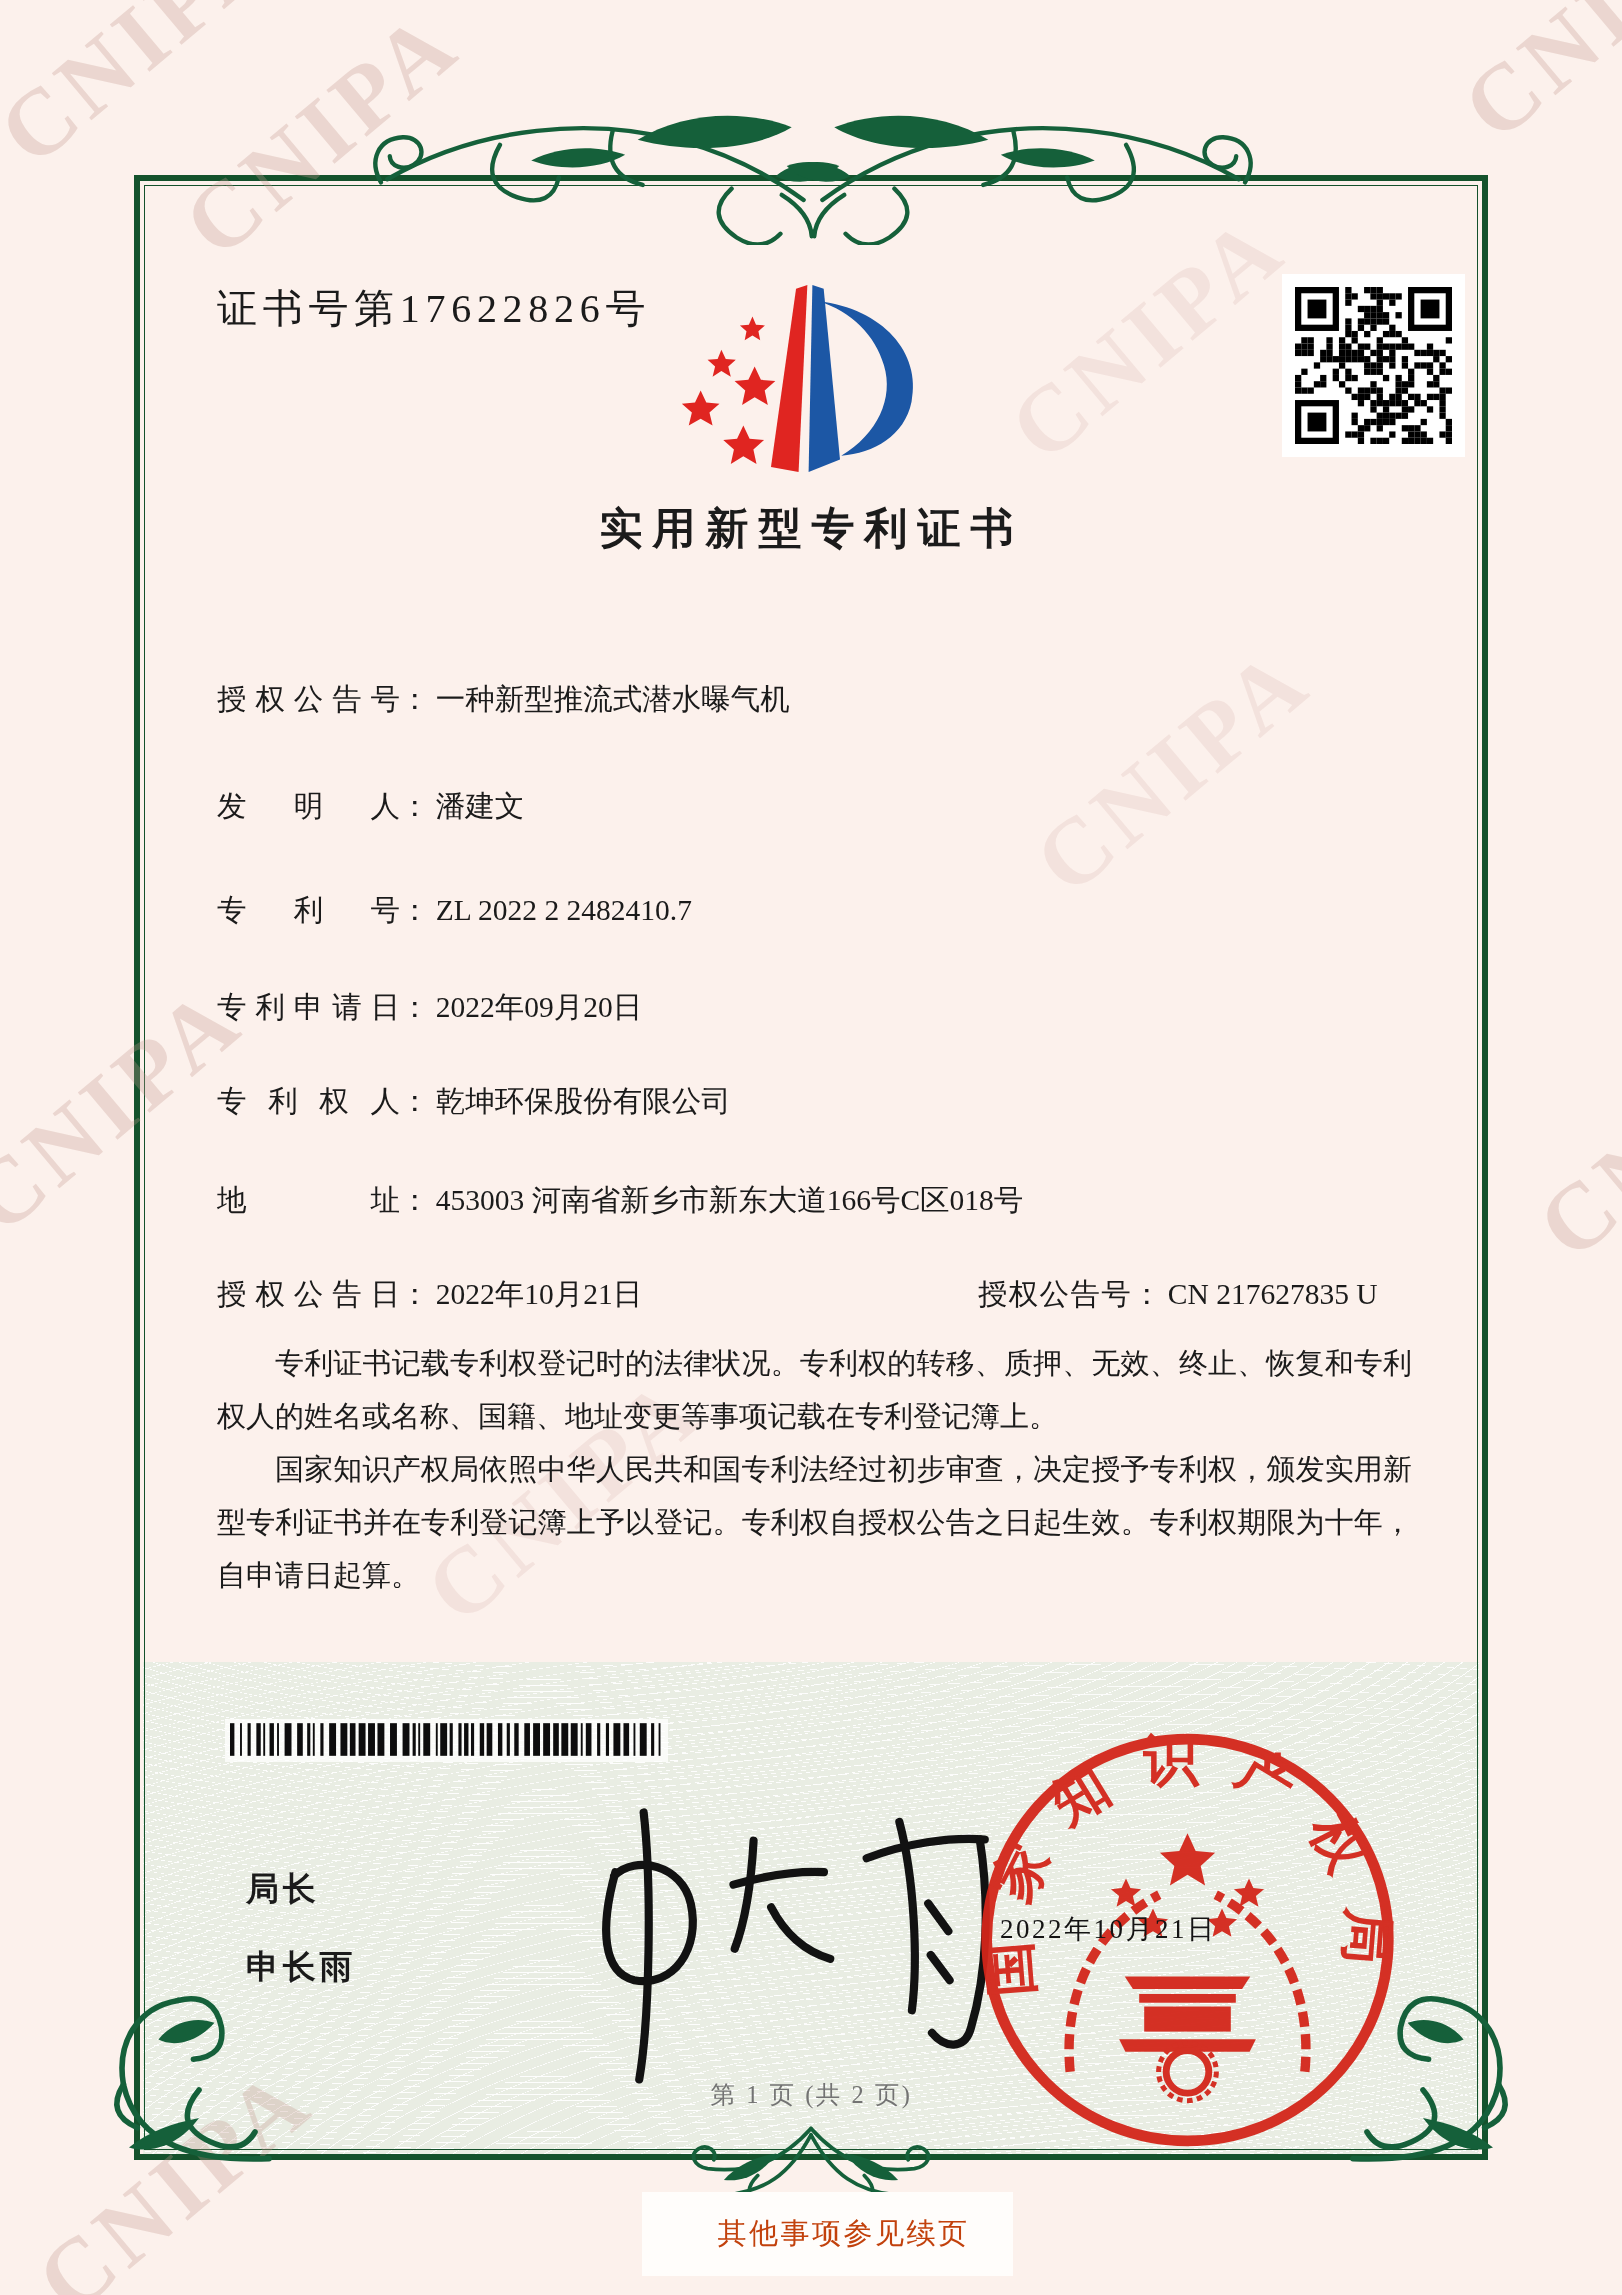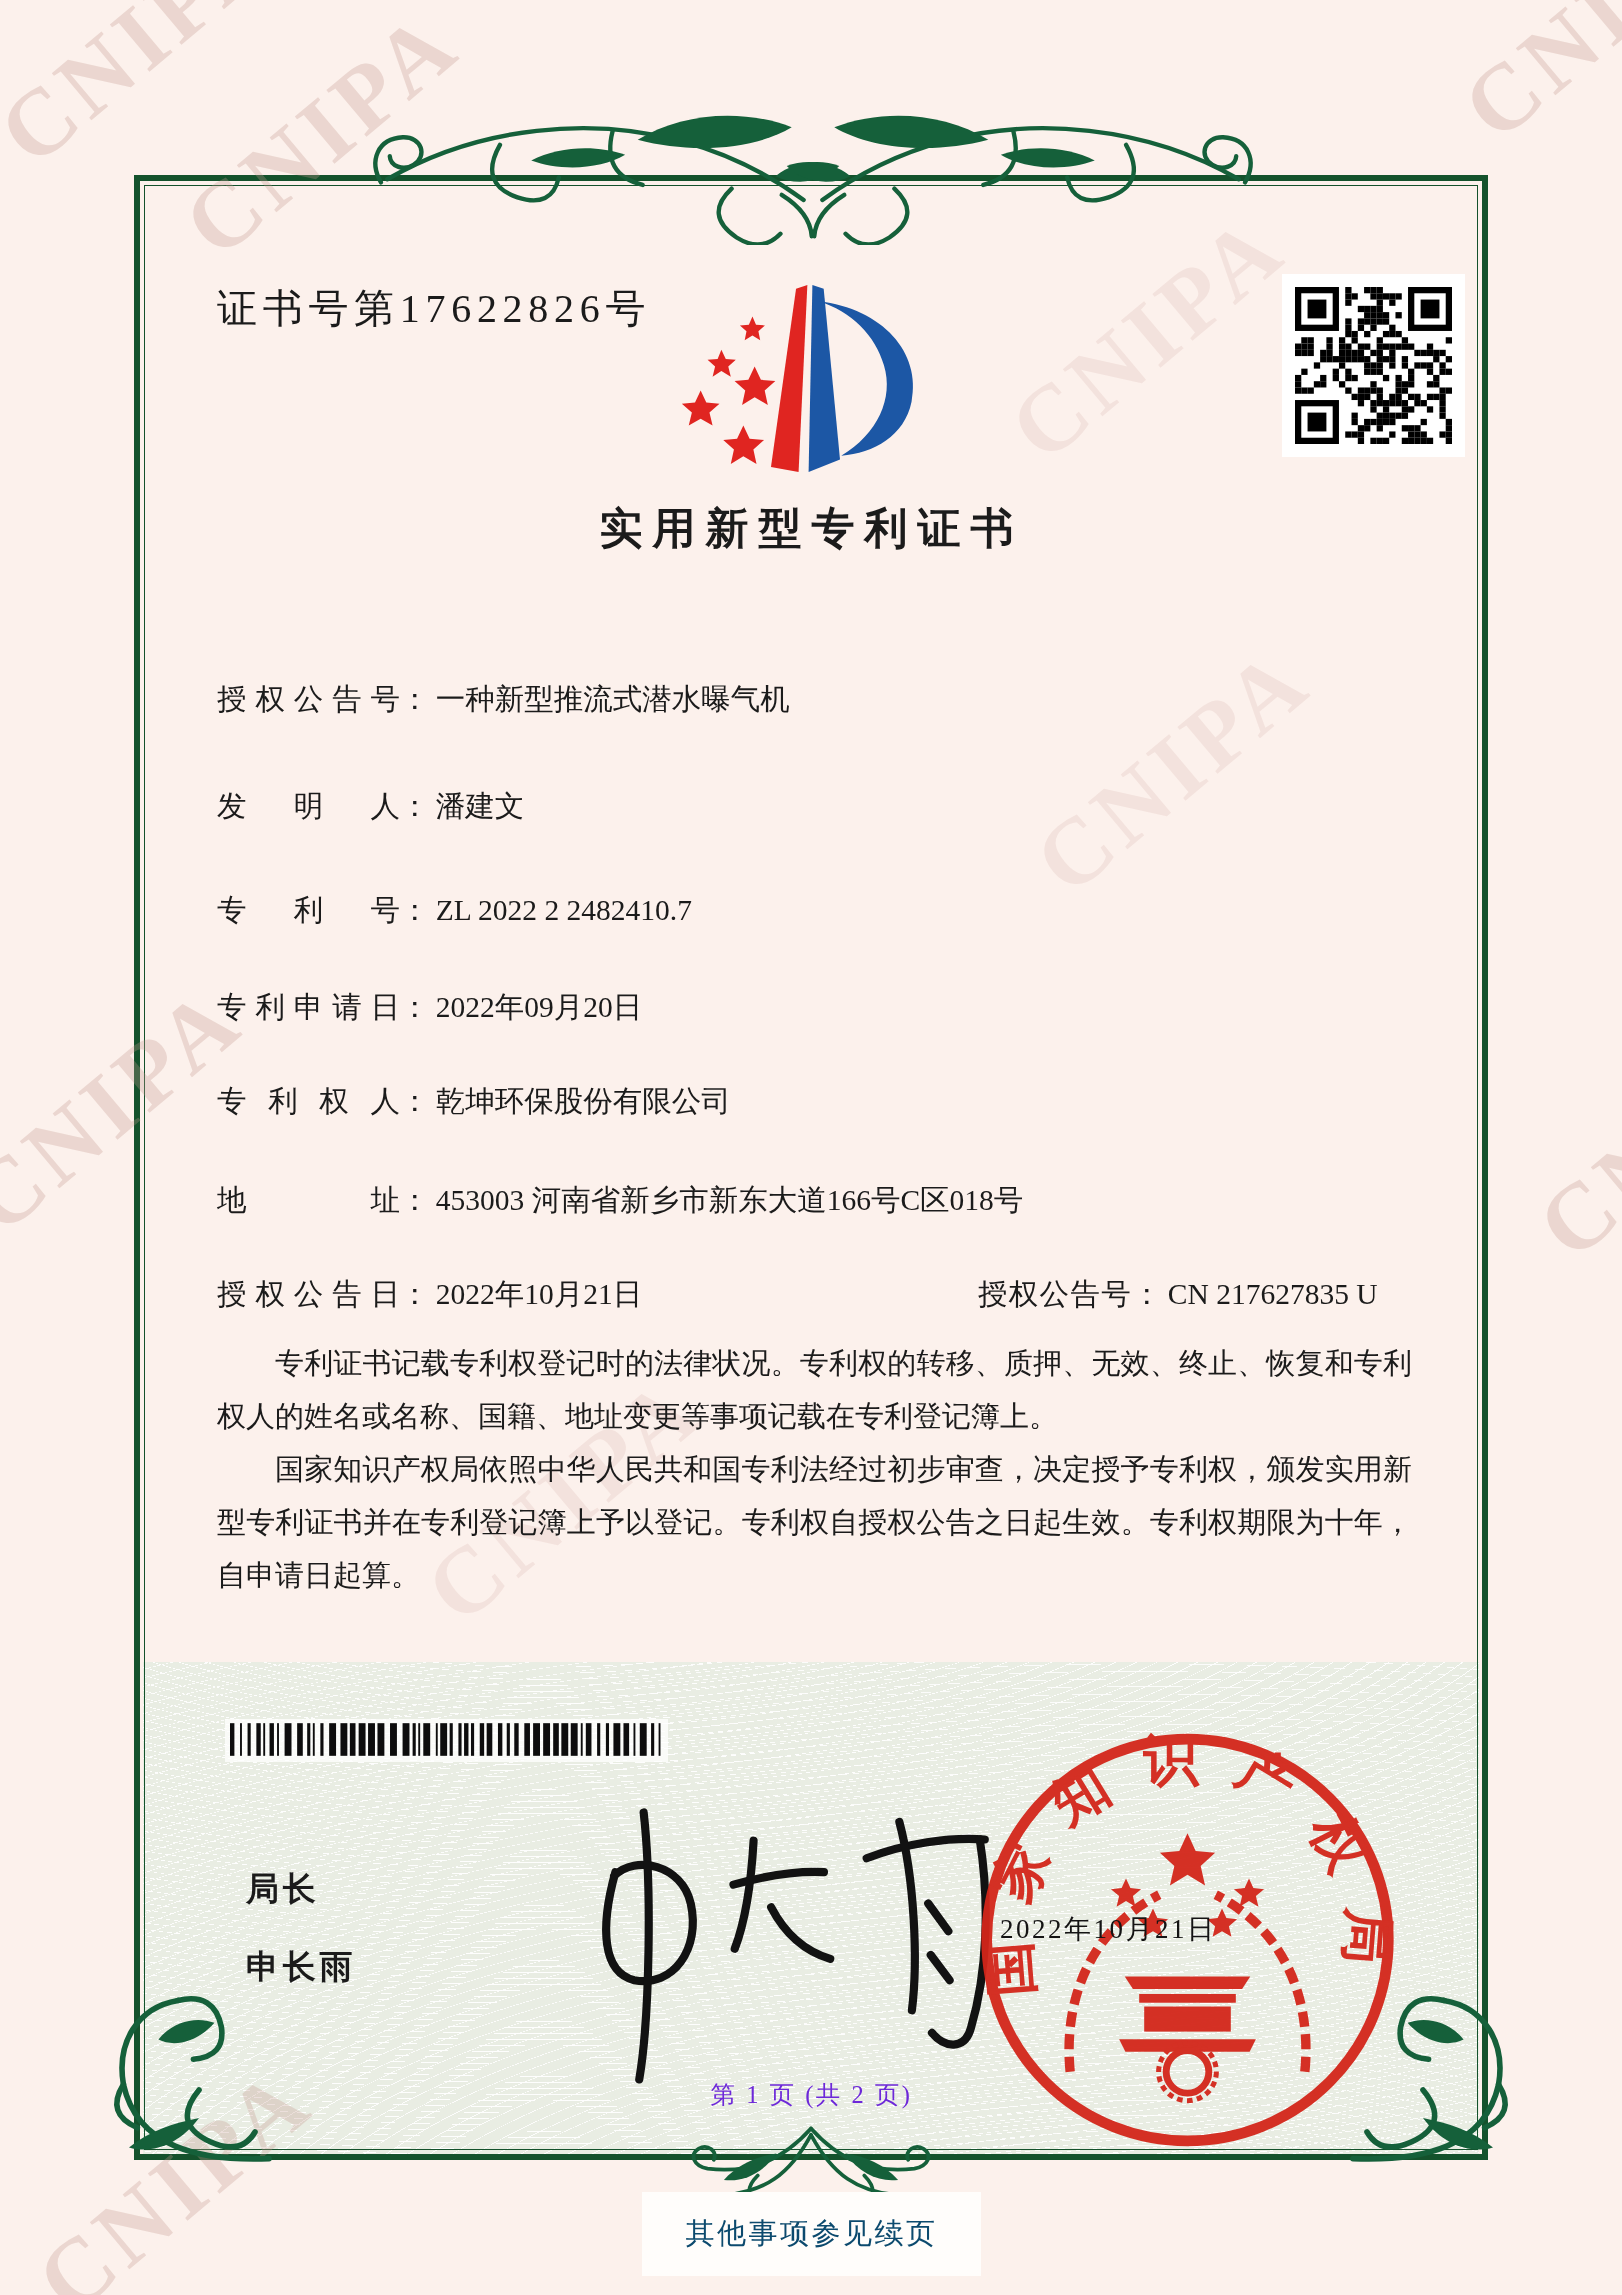--- a/index.html
+++ b/index.html
@@ -66,26 +66,26 @@
   .gov-name{position:absolute;left:246px;top:1945px;font-size:33px;font-weight:bold;z-index:3;
     font-family:"Liberation Sans","DejaVu Sans",sans-serif;letter-spacing:3.8px;}
   .signature{position:absolute;left:540px;top:1784px;z-index:4;}
   .seal{position:absolute;left:971px;top:1720px;z-index:4;}
   .seal-date{
     position:absolute;left:1000px;top:1911px;width:352px;z-index:5;
     font-size:27px;letter-spacing:2.5px;color:#141414;white-space:nowrap;
   }
   .page-info{
     position:absolute;left:0;top:2078px;width:100%;text-align:center;
-    font-size:24.5px;letter-spacing:2.5px;color:#6d28d9;z-index:3;
+    font-size:24.5px;letter-spacing:2.5px;color:#737373;z-index:3;
   }
   .note-box{
     position:absolute;left:642px;top:2192px;width:339px;height:84px;background:#fffdfb;z-index:3;
     display:flex;align-items:center;justify-content:center;
-    font-size:29px;letter-spacing:2.5px;color:#0c4a6e;
+    font-size:29px;letter-spacing:2.5px;color:#c2410c;padding-left:32px;
   }
   .orn{position:absolute;z-index:2;pointer-events:none;}
 </style>
 </head>
 <body>
 
 <div class="wm" style="left:-25px;top:-12.6px;">CNIPA</div>
 <div class="wm" style="left:160px;top:79px;">CNIPA</div>
 <div class="wm" style="left:1439px;top:-38px;">CNIPA</div>
 <div class="wm light" style="left:986px;top:283px;">CNIPA</div>

